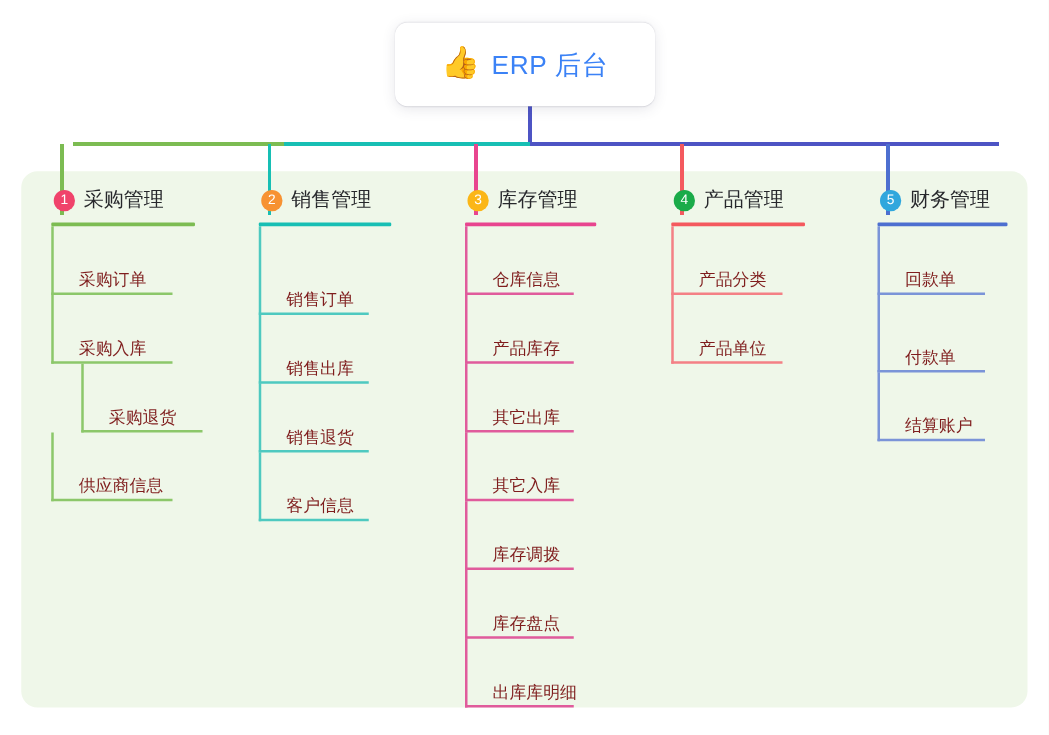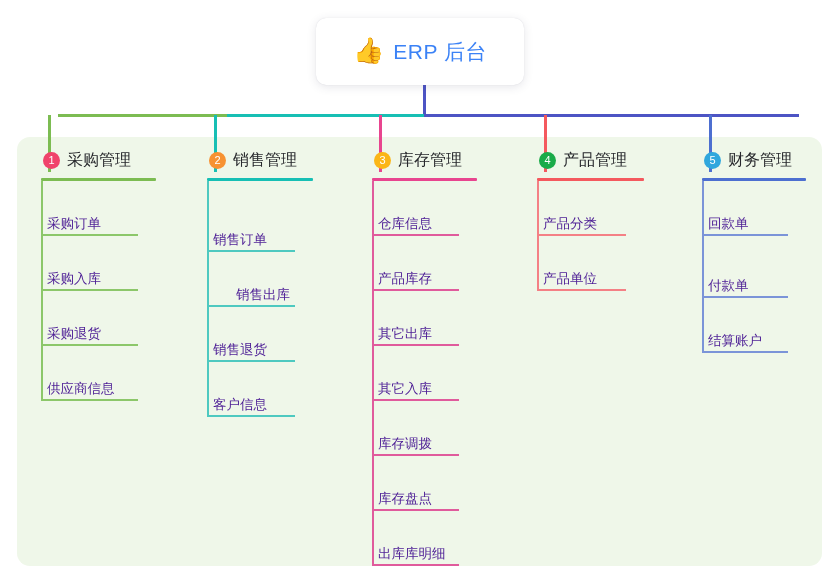--- a/index.html
+++ b/index.html
@@ -114,23 +114,23 @@
     margin-top: 0;
   }
   .leaf {
     position: relative;
     box-sizing: border-box;
     display: flex;
     align-items: flex-end;
   }
   .leaf-text {
     font-size: 13.5px;
-    color: #4c1d95;
+    color: #7f1d1d;
     white-space: nowrap;
-    padding-left: 6px;
+    padding-left: 22px;
     padding-bottom: 4px;
     line-height: 1.1;
   }
   .leaf-rule {
     position: absolute;
     left: 0;
     bottom: 0;
     height: 1.6px;
   }
   .leaf-stem {
@@ -176,21 +176,21 @@
           <div class="leaf" style="height: 55px;">
             <span class="leaf-stem" style="background: rgb(140, 199, 106);"></span>
             <span class="leaf-text">采购订单</span>
             <span class="leaf-rule" style="background: rgb(140, 199, 106); width: 97px;"></span>
           </div>
           <div class="leaf" style="height: 55px;">
             <span class="leaf-stem" style="background: rgb(140, 199, 106);"></span>
             <span class="leaf-text">采购入库</span>
             <span class="leaf-rule" style="background: rgb(140, 199, 106); width: 97px;"></span>
           </div>
-          <div class="leaf" style="height: 55px;">
+          <div class="leaf" style="height: 55px; margin-left: 24px;">
             <span class="leaf-stem" style="background: rgb(140, 199, 106);"></span>
             <span class="leaf-text">采购退货</span>
             <span class="leaf-rule" style="background: rgb(140, 199, 106); width: 97px;"></span>
           </div>
           <div class="leaf" style="height: 55px;">
             <span class="leaf-stem" style="background: rgb(140, 199, 106);"></span>
             <span class="leaf-text">供应商信息</span>
             <span class="leaf-rule" style="background: rgb(140, 199, 106); width: 97px;"></span>
           </div>
         </div>
@@ -200,21 +200,21 @@
           <span class="badge" style="background: rgb(247, 146, 50);">2</span>
           <span class="branch-label">销售管理</span>
         </div>
         <div class="head-rule" style="background: rgb(23, 191, 180); width: 106px;"></div>
         <div class="leaves">
           <div class="leaf" style="height: 71px;">
             <span class="leaf-stem" style="background: rgb(78, 201, 192);"></span>
             <span class="leaf-text">销售订单</span>
             <span class="leaf-rule" style="background: rgb(78, 201, 192); width: 88px;"></span>
           </div>
-          <div class="leaf" style="height: 55px; justify-content: center;">
+          <div class="leaf" style="height: 55px;">
             <span class="leaf-stem" style="background: rgb(78, 201, 192);"></span>
             <span class="leaf-text">销售出库</span>
             <span class="leaf-rule" style="background: rgb(78, 201, 192); width: 88px;"></span>
           </div>
           <div class="leaf" style="height: 55px;">
             <span class="leaf-stem" style="background: rgb(78, 201, 192);"></span>
             <span class="leaf-text">销售退货</span>
             <span class="leaf-rule" style="background: rgb(78, 201, 192); width: 88px;"></span>
           </div>
           <div class="leaf" style="height: 55px;">

